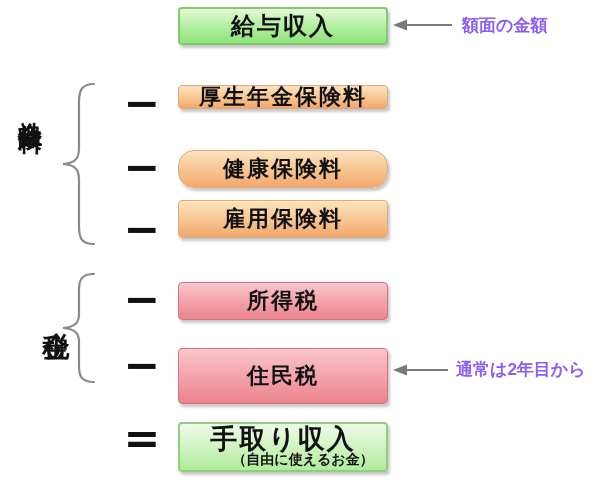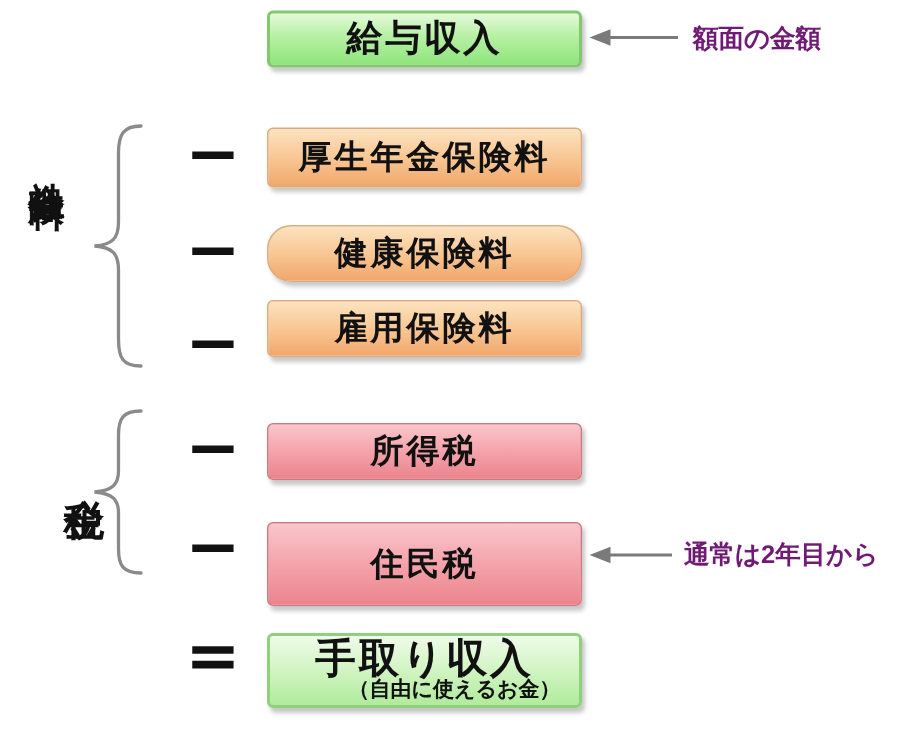--- a/index.html
+++ b/index.html
@@ -46,42 +46,42 @@
     font-size:44px;font-weight:bold;color:#111;
     font-family:"DejaVu Sans","Liberation Sans",sans-serif;
   }
   
   .vlabel{
     writing-mode:vertical-rl;text-orientation:upright;
     font-weight:bold;color:#111;
     letter-spacing:2px;
   }
   
-  .note{font-size:17px;font-weight:600;color:#701a75;line-height:18px;white-space:nowrap;}
+  .note{font-size:17px;font-weight:600;color:#8b5cf6;line-height:18px;white-space:nowrap;}
 </style>
 </head>
 <body>
 
 <div class="abs flowbox box-green" style="top:7px;font-size:24px;">
   <span class="mainlabel">給与収入</span>
 </div>
 
 <svg class="abs" style="left:390px;top:16px;" width="66" height="18">
   <line x1="62" y1="9" x2="14" y2="9" stroke="#7a7a7a" stroke-width="2"></line>
   <polygon points="3,9 17,3.5 17,14.5" fill="#7a7a7a"></polygon>
 </svg>
 <div class="abs note" style="left:462px;top:17px;">額面の金額</div>
 
 <div class="abs vlabel" style="left:14px;top:102px;height:130px;font-size:24px;">社会保険料</div>
 <svg class="abs" style="left:58px;top:81px;" width="40" height="166" viewBox="0 0 40 166">
   <path d="M 36 3 C 24 3, 21 9, 21 21 L 21 67 C 21 78, 17 82, 5 83 C 17 84, 21 88, 21 99 L 21 145 C 21 158, 24 163, 36 163" fill="none" stroke="#8a8a8a" stroke-width="2.2" stroke-linecap="round"></path>
 </svg>
 
 <div class="abs op" style="top:81px;">−</div>
-<div class="abs flowbox box-orange" style="top:85px;height:40px;">
+<div class="abs flowbox box-orange" style="top:85px;height:24px;">
   <span class="mainlabel">厚生年金保険料</span>
 </div>
 
 <div class="abs op" style="top:145px;">−</div>
 <div class="abs flowbox box-orange" style="top:150px;border-radius:16px;">
   <span class="mainlabel">健康保険料</span>
 </div>
 
 <div class="abs op" style="top:207px;">−</div>
 <div class="abs flowbox box-orange" style="top:200px;">

